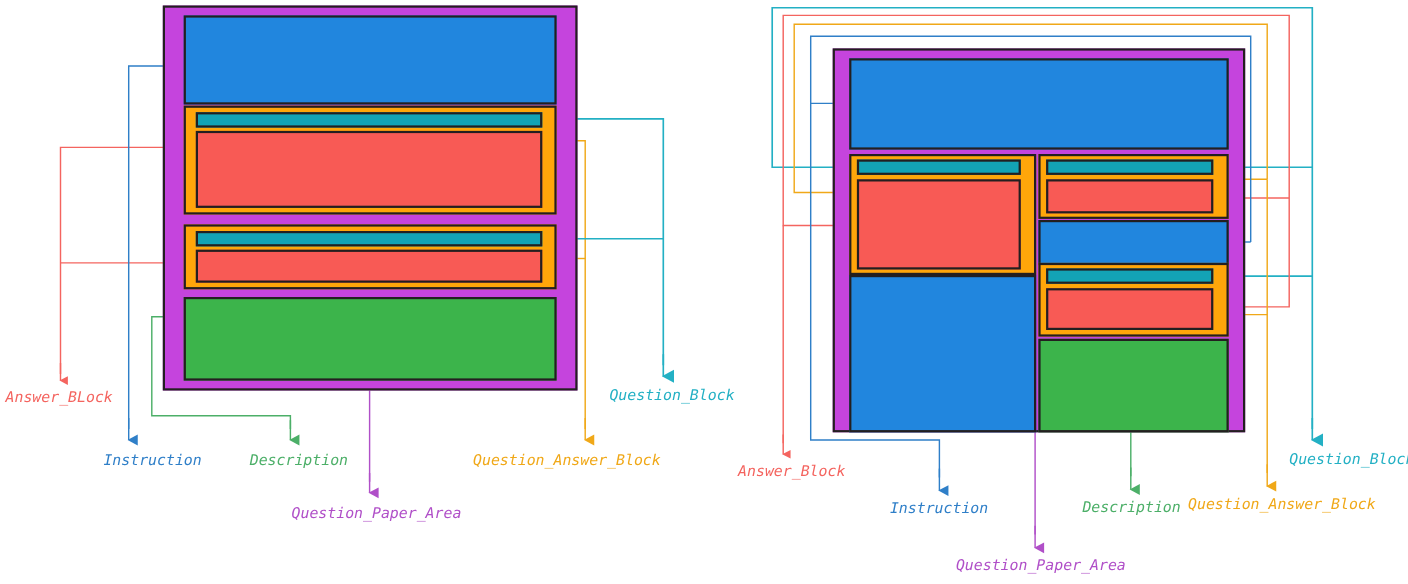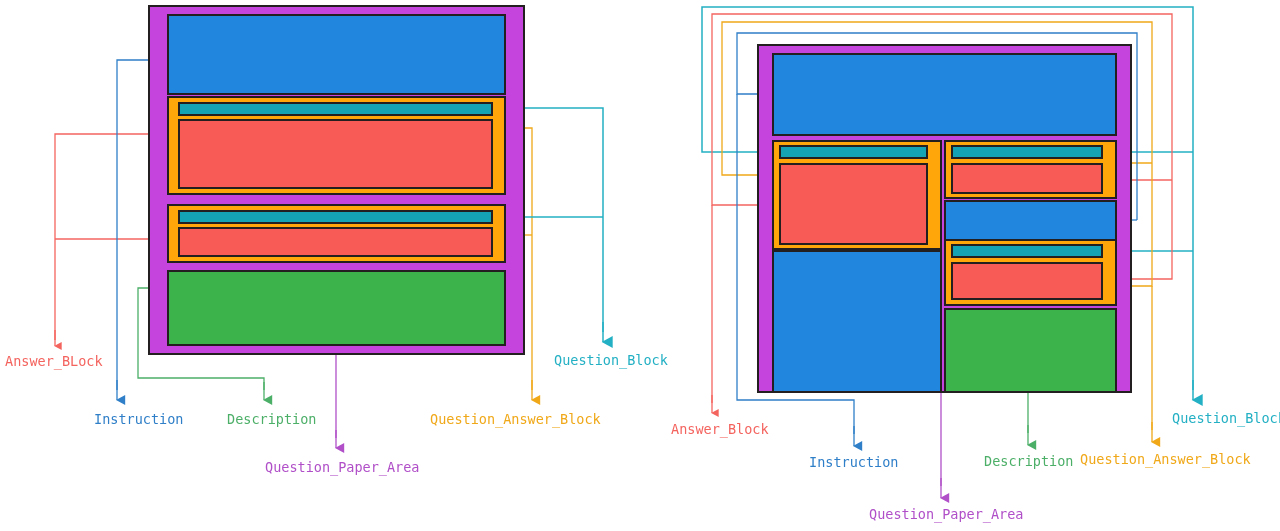--- a/index.html
+++ b/index.html
@@ -12,20 +12,21 @@
     width: 1280px;
     height: 531px;
     font-family: "DejaVu Sans Mono", "Liberation Mono", monospace;
     overflow: hidden;
     position: relative;
   }
   #stage {
     position: relative;
     width: 1280px;
     height: 465px;
+    font-style: italic;
   }
   #wires {
     position: absolute;
     left: 0; top: 0;
     width: 1280px;
     height: 531px;
     pointer-events: none;
   }
   .panel {
     position: absolute;

